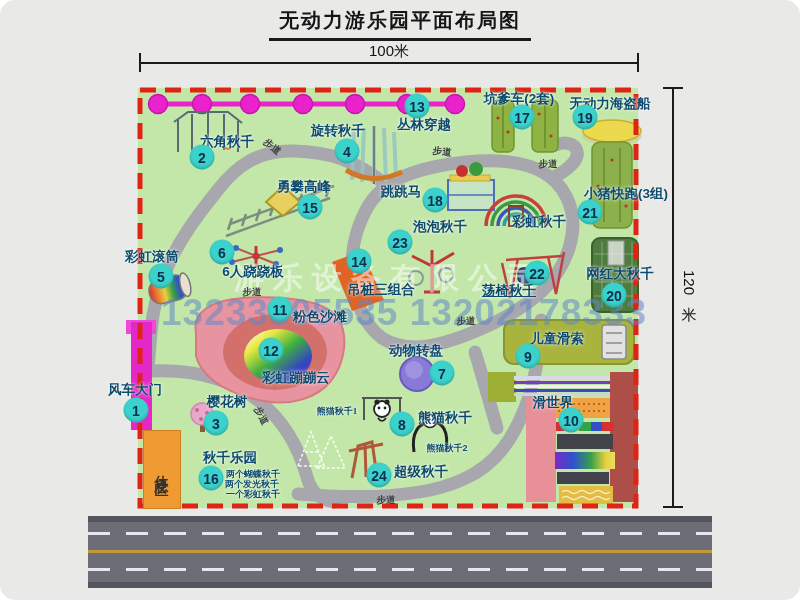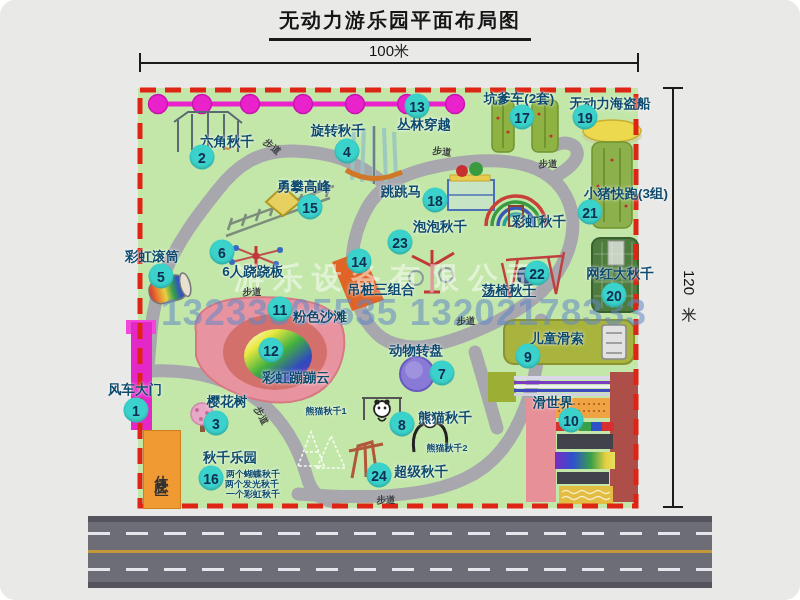--- a/index.html
+++ b/index.html
@@ -361,21 +361,21 @@
   <div class="walk" style="left:386px;top:500px;">步道</div>
 
   <div class="lbl" style="left:135px;top:390px;">风车大门</div>
   <div class="lbl" style="left:227px;top:142px;">六角秋千</div>
   <div class="lbl" style="left:215px;top:402px;padding-left:24px;">樱花树</div>
   <div class="lbl" style="left:338px;top:131px;">旋转秋千</div>
   <div class="lbl" style="left:152px;top:257px;">彩虹滚筒</div>
   <div class="lbl" style="left:253px;top:272px;">6人跷跷板</div>
   <div class="lbl" style="left:416px;top:351px;">动物转盘</div>
   <div class="lbl" style="left:445px;top:418px;">熊猫秋千</div>
-  <div class="lbl sm" style="left:326px;top:411px;">熊猫秋千1</div>
+  <div class="lbl sm" style="left:337px;top:411px;font-family:Liberation Serif, serif;">熊猫秋千1</div>
   <div class="lbl sm" style="left:447px;top:448px;">熊猫秋千2</div>
   <div class="lbl" style="left:557px;top:339px;">儿童滑索</div>
   <div class="lbl" style="left:553px;top:403px;">滑世界</div>
   <div class="lbl" style="left:320px;top:317px;">粉色沙滩</div>
   <div class="lbl" style="left:296px;top:378px;">彩虹蹦蹦云</div>
   <div class="lbl" style="left:424px;top:125px;">丛林穿越</div>
   <div class="lbl" style="left:381px;top:290px;">吊桩三组合</div>
   <div class="lbl" style="left:304px;top:187px;">勇攀高峰</div>
   <div class="lbl" style="left:230px;top:458px;">秋千乐园</div>
   <div class="lbl sm" style="left:253px;top:474px;">两个蝴蝶秋千</div>

